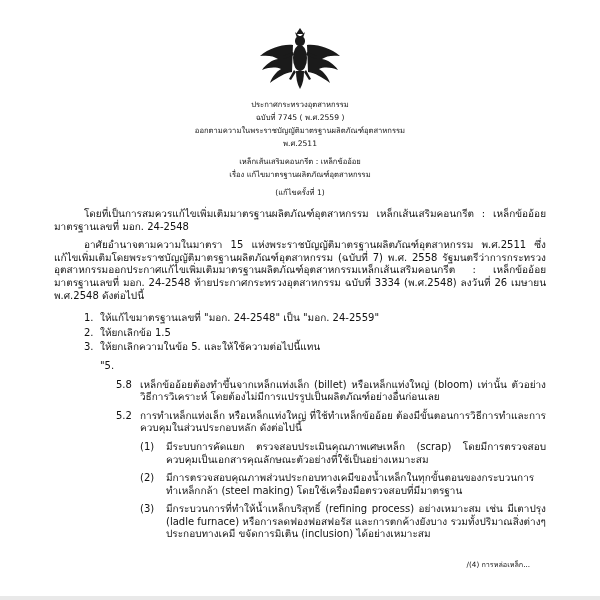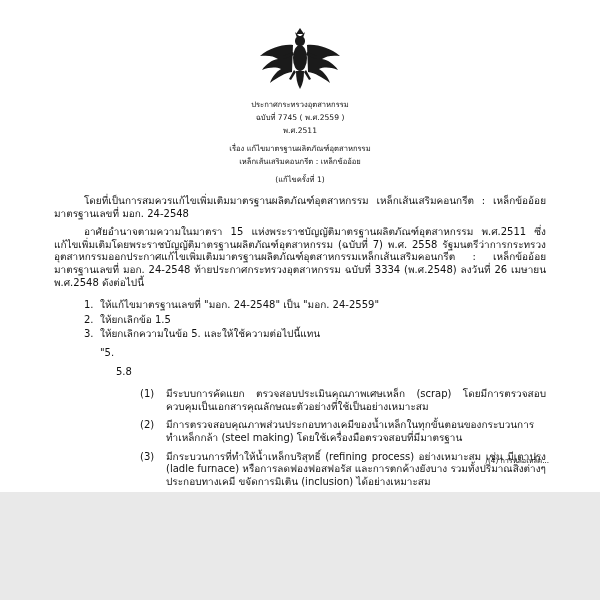--- a/index.html
+++ b/index.html
@@ -9,21 +9,21 @@
   }
   body {
     width: 600px;
     height: 600px;
     overflow: hidden;
     font-family: "DejaVu Sans", "Liberation Sans", sans-serif;
   }
   .page {
     position: relative;
     width: 600px;
-    height: 492px;
+    height: 596px;
     background: #ffffff;
     box-sizing: border-box;
     padding: 22px 54px 18px 54px;
   }
   .emblem-wrap {
     display: flex;
     justify-content: center;
     align-items: flex-start;
     margin-top: 6px;
     margin-bottom: 8px;
@@ -71,21 +71,21 @@
   .lvl1 .marker { width: 16px; }
   .lvl2 { padding-left: 46px; }
   .lvl2 .marker { width: 14px; }
   .lvl3 { padding-left: 62px; }
   .lvl3 .marker { width: 24px; }
   .lvl4 { padding-left: 86px; }
   .lvl4 .marker { width: 26px; }
   .spacer-2 { height: 4px; }
   .footer-note {
     position: absolute;
-    right: 51px;
+    right: 70px;
     bottom: 26px;
     font-size: 7.2px;
     color: #111;
   }
 </style>
 </head>
 <body>
 
 <div class="page">
 
@@ -113,24 +113,25 @@
 
         <path d="M41 24 l-10 4 l1 3 l10 -4 z"></path>
         <path d="M55 24 l10 4 l-1 3 l-10 -4 z"></path>
       </g>
     </svg>
   </div>
 
   <div class="header-block">
     <div>ประกาศกระทรวงอุตสาหกรรม</div>
     <div>ฉบับที่ 7745 ( พ.ศ.2559 )</div>
+    <div>ออกตามความในพระราชบัญญัติมาตรฐานผลิตภัณฑ์อุตสาหกรรม</div>
     <div>พ.ศ.2511</div>
     <div class="gap-sm"></div>
+    <div>เหล็กเส้นเสริมคอนกรีต : เหล็กข้ออ้อย</div>
     <div>เรื่อง แก้ไขมาตรฐานผลิตภัณฑ์อุตสาหกรรม</div>
-    <div>เหล็กเส้นเสริมคอนกรีต : เหล็กข้ออ้อย</div>
     <div class="gap-sm"></div>
     <div>(แก้ไขครั้งที่ 1)</div>
   </div>
 
   <div class="gap-md"></div>
 
   <div class="body-text">
 
     <p class="para">โดยที่เป็นการสมควรแก้ไขเพิ่มเติมมาตรฐานผลิตภัณฑ์อุตสาหกรรม เหล็กเส้นเสริมคอนกรีต : เหล็กข้ออ้อย มาตรฐานเลขที่ มอก. 24-2548</p>
 
@@ -156,24 +157,29 @@
     <div class="spacer-2"></div>
 
     <div class="list-row lvl2">
       <span class="marker">"5.</span>
     </div>
 
     <div class="spacer-2"></div>
 
     <div class="list-row lvl3">
       <span class="marker">5.8</span>
-    </div>
-
-    <div class="spacer-2"></div>
-
+      <span class="content">เหล็กข้ออ้อยต้องทำขึ้นจากเหล็กแท่งเล็ก (billet) หรือเหล็กแท่งใหญ่ (bloom) เท่านั้น ตัวอย่างวิธีการวิเคราะห์ โดยต้องไม่มีการแปรรูปเป็นผลิตภัณฑ์อย่างอื่นก่อนเลย</span>
+    </div>
+
+    <div class="spacer-2"></div>
+
+    <div class="list-row lvl3">
+      <span class="marker">5.2</span>
+      <span class="content">การทำเหล็กแท่งเล็ก หรือเหล็กแท่งใหญ่ ที่ใช้ทำเหล็กข้ออ้อย ต้องมีขั้นตอนการวิธีการทำและการควบคุมในส่วนประกอบหลัก ดังต่อไปนี้</span>
+    </div>
 
     <div class="spacer-2"></div>
 
     <div class="list-row lvl4">
       <span class="marker">(1)</span>
       <span class="content">มีระบบการคัดแยก ตรวจสอบประเมินคุณภาพเศษเหล็ก (scrap)  โดยมีการตรวจสอบควบคุมเป็นเอกสารคุณลักษณะตัวอย่างที่ใช้เป็นอย่างเหมาะสม</span>
     </div>
 
     <div class="spacer-2"></div>
 

